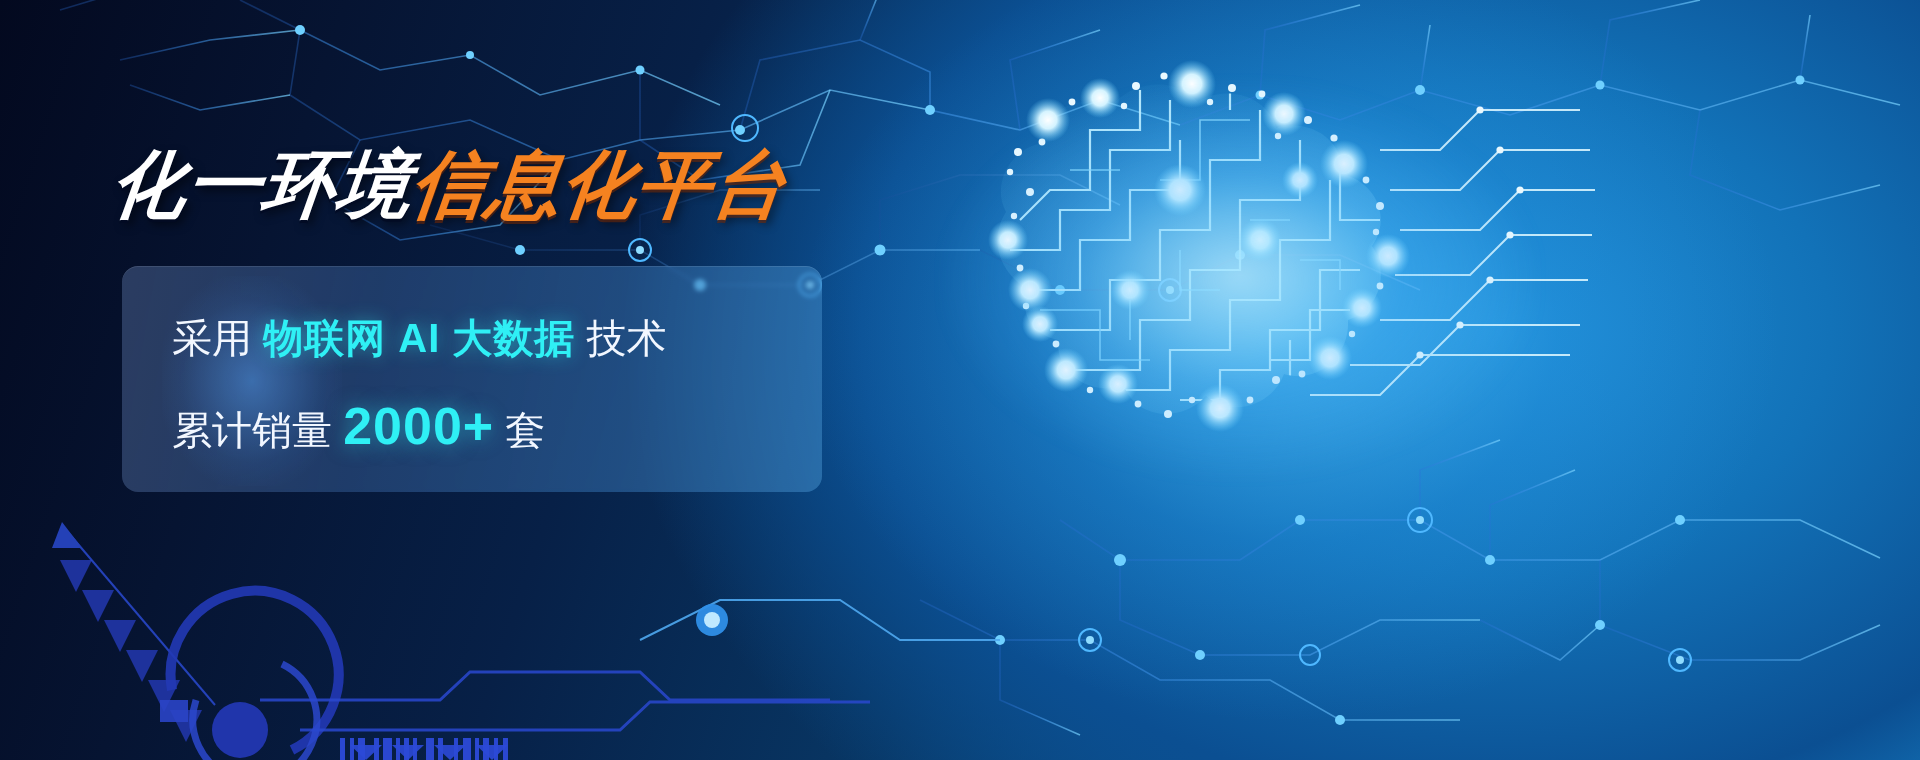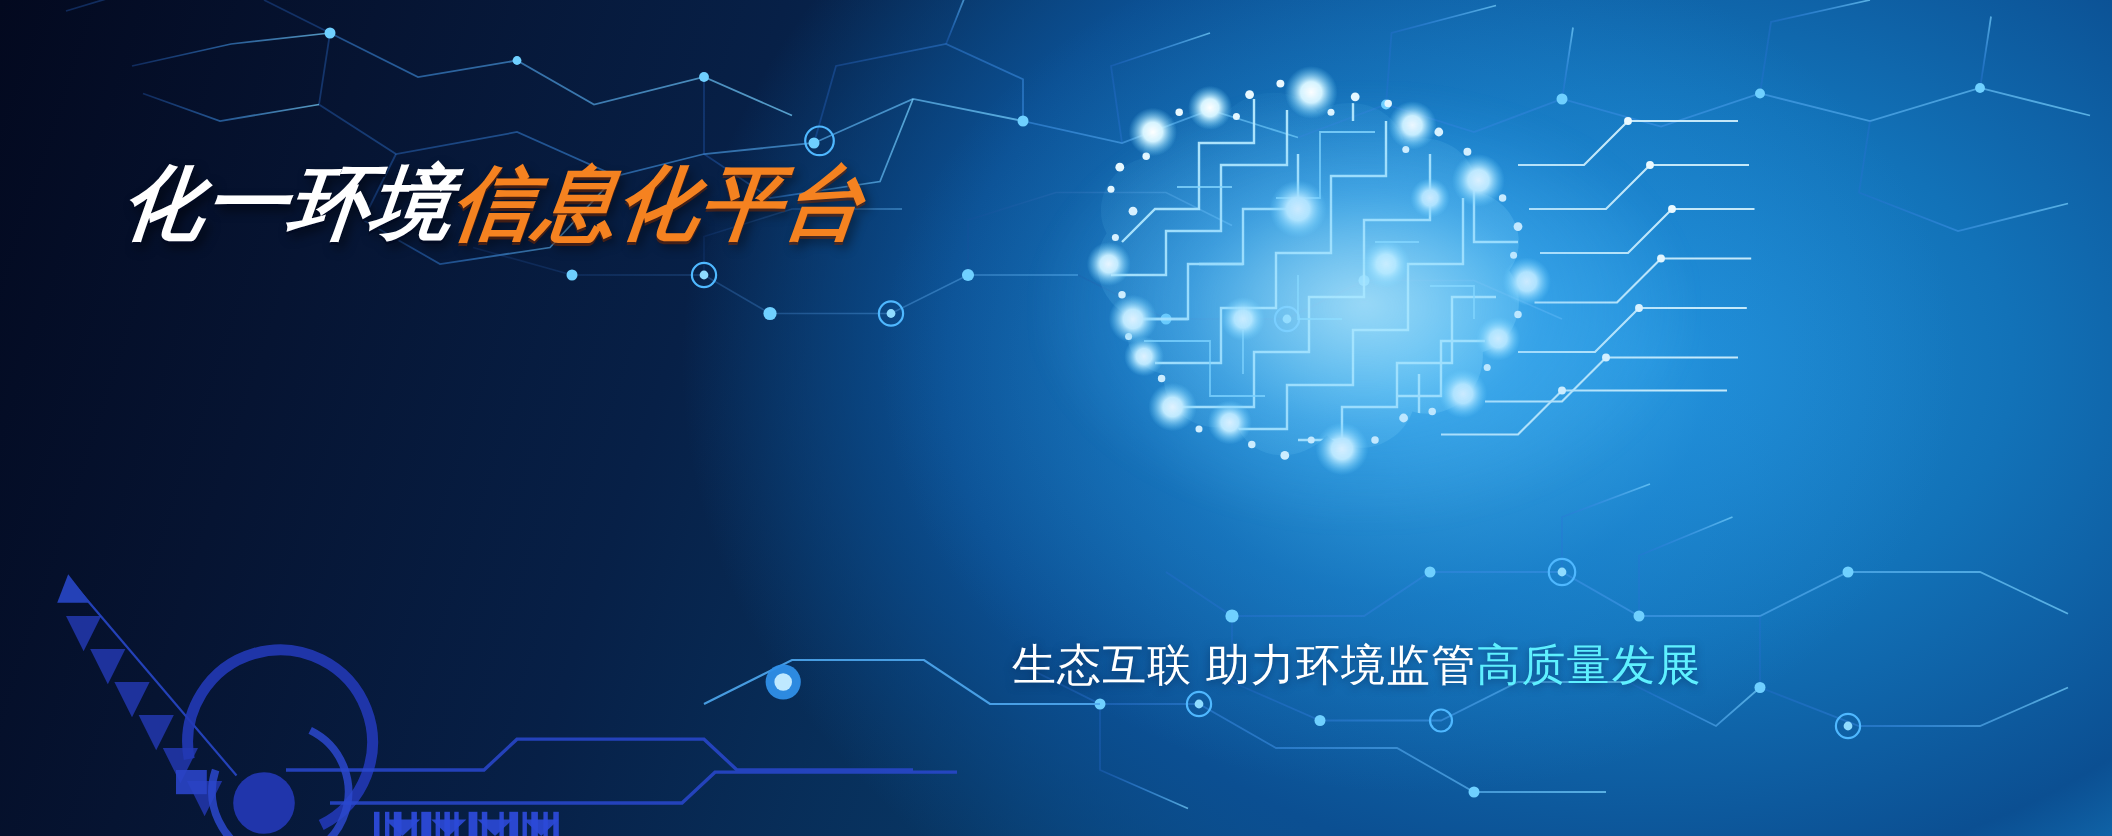--- a/index.html
+++ b/index.html
@@ -421,18 +421,27 @@
       </g>
       <circle cx="712" cy="620" r="16" fill="#2f8fe8" opacity="0.95"></circle>
       <circle cx="712" cy="620" r="8" fill="#bfe9ff"></circle>
     </svg>
   </div>
 
   <div id="title">
     <span class="w">化一环境</span><span class="o">信息化平台</span>
   </div>
 
-
-  <div id="tagline">
-    <span class="tw">生态互联 助力环境监管</span><span class="tc">高质量发展</span>
+  <div id="card">
+    <div class="card-line" id="line1">
+      <span class="t-white">采用</span>
+      <span class="t-cyan">物联网 AI 大数据</span>
+      <span class="t-white">技术</span>
+    </div>
+    <div class="card-line" id="line2">
+      <span class="t-white">累计销量</span>
+      <span class="t-cyan-num">2000+</span>
+      <span class="t-white">套</span>
+    </div>
   </div>
 
+
 </div>
 
 </body></html>

